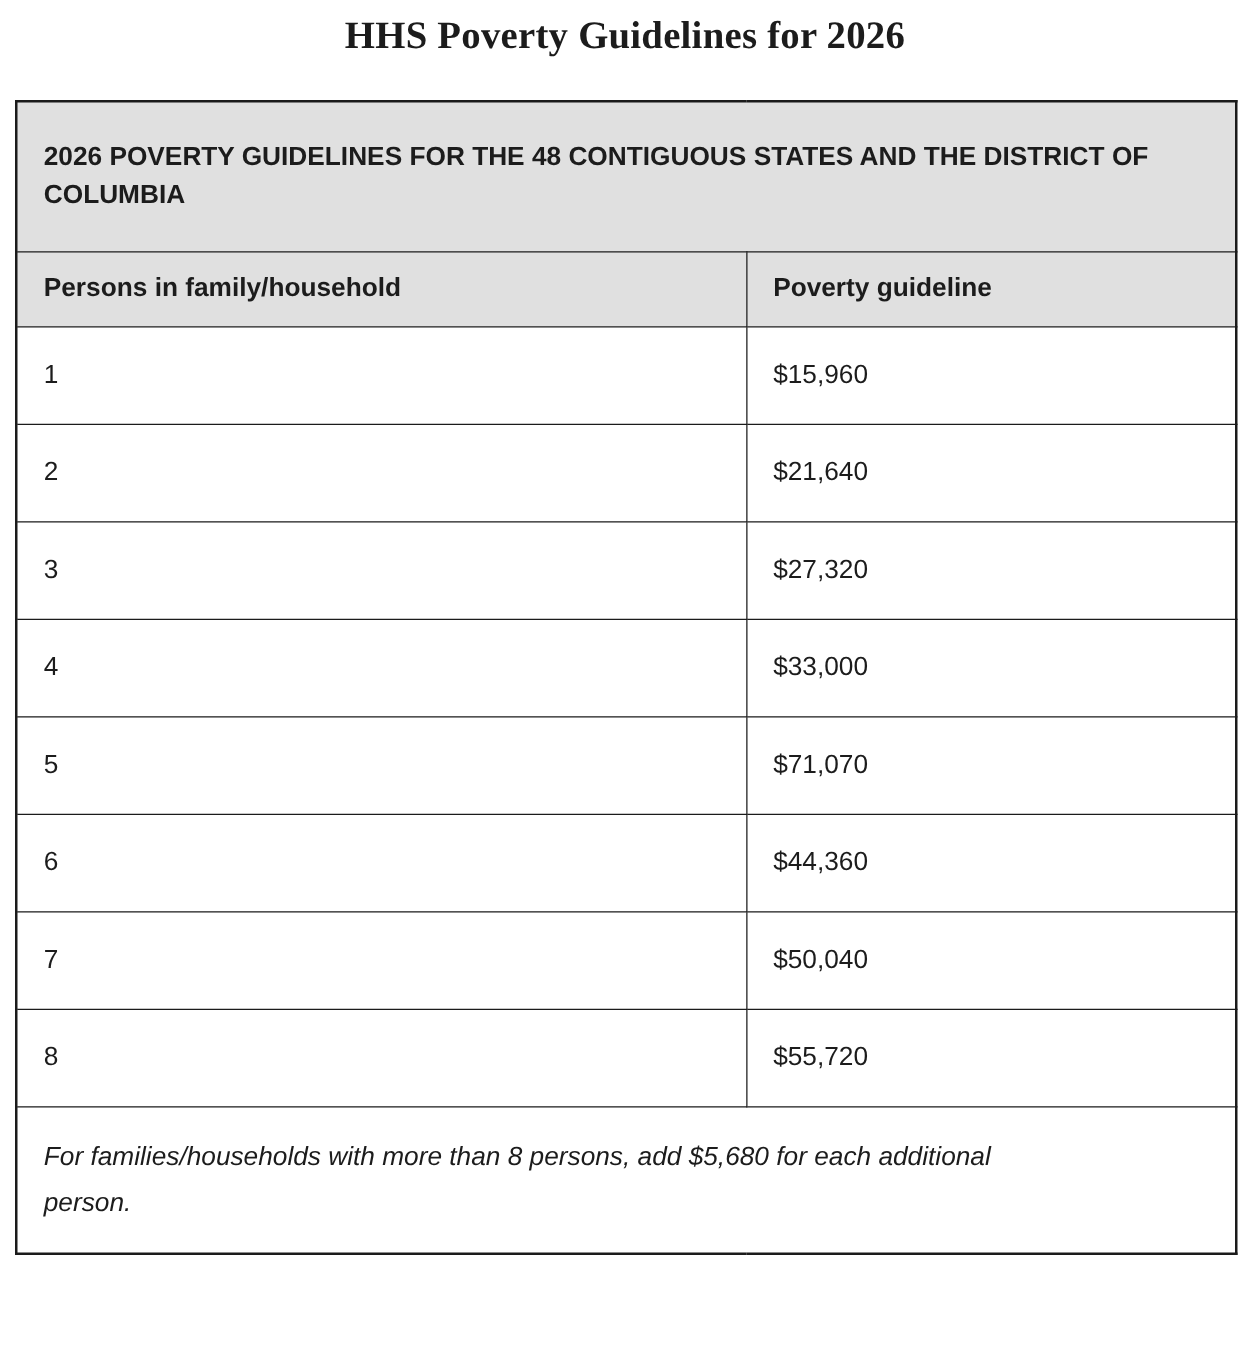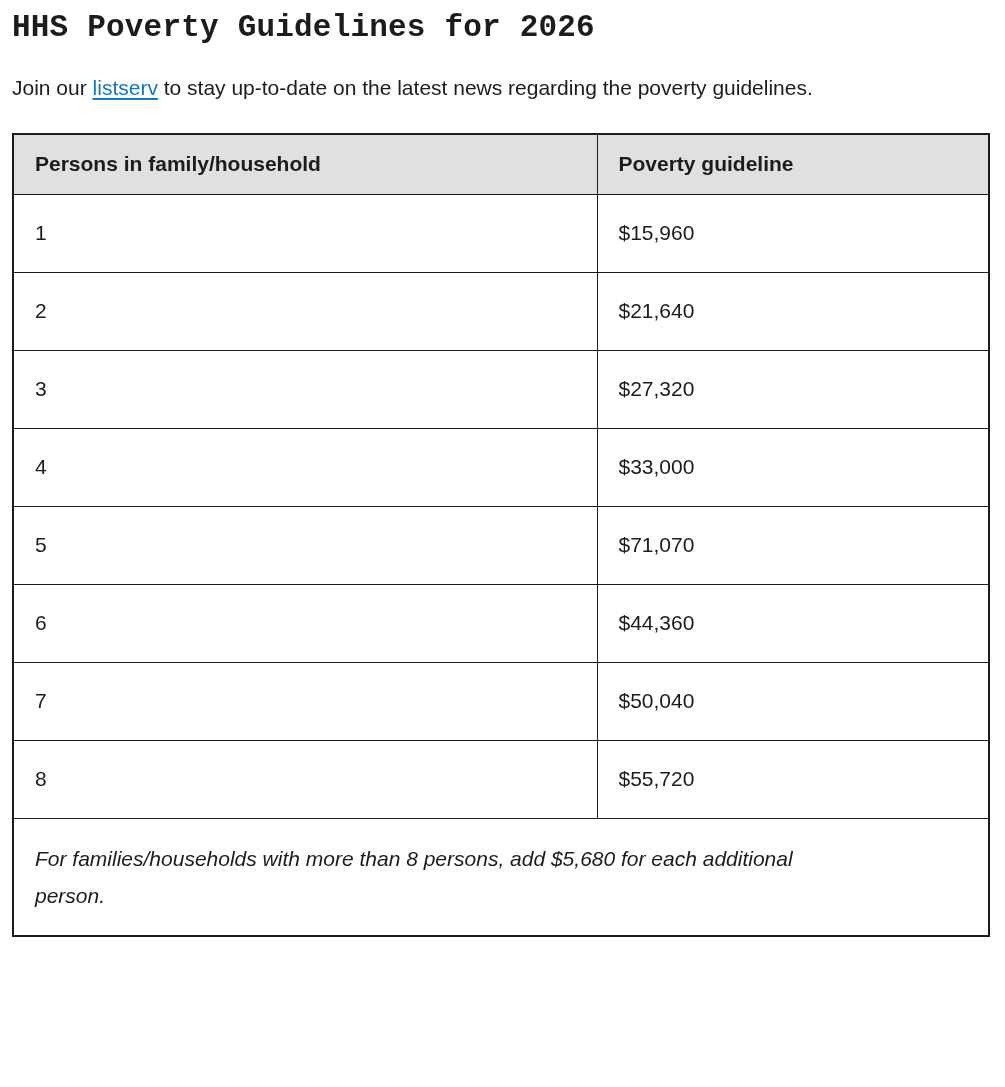--- a/index.html
+++ b/index.html
@@ -7,26 +7,27 @@
   body {
     width: 1005px;
     min-height: 1087px;
     background: #ffffff;
     color: var(--text, #1c1c1c);
     font-family: "Liberation Sans", sans-serif;
   }
   .page { padding: 6px 17px 10px 12px; }
 
   .page-title {
-    font-family: Liberation Mono, monospace;
+    font-family: Liberation Serif, serif;
     font-weight: 700;
     font-size: 31px;
     line-height: 40px;
     margin: 2px 0 0 0;
     letter-spacing: 0.2px;
+    text-align: center;
   }
 
   .intro {
     font-size: 21px;
     line-height: 26px;
     margin: 27px 0 0 0;
   }
   .intro a {
     color: var(--link, #1777ba);
     text-decoration: underline;
@@ -72,28 +73,30 @@
   .footnote-cell { height: 118px; line-height: 37px; }
   .footnote-cell .fn-text { max-width: 800px; font-style: italic; }
 </style>
 </head>
 <body>
 
 <div class="page">
 
   <h1 class="page-title">HHS Poverty Guidelines for 2026</h1>
 
-  <p class="intro"><span>Join our </span><a href="#">listserv</a><span> to stay up-to-date on the latest news regarding the poverty guidelines.</span></p>
 
   <table class="pg-table">
     <colgroup>
       <col class="c1">
       <col class="c2">
     </colgroup>
     <thead>
+      <tr>
+        <td colspan="2" class="caption-cell">2026 POVERTY GUIDELINES FOR THE 48 CONTIGUOUS STATES AND THE DISTRICT OF COLUMBIA</td>
+      </tr>
       <tr>
         <th>Persons in family/household</th>
         <th>Poverty guideline</th>
       </tr>
     </thead>
     <tbody>
       <tr>
         <td class="data-cell">1</td>
         <td class="data-cell">$15,960</td>
       </tr>

